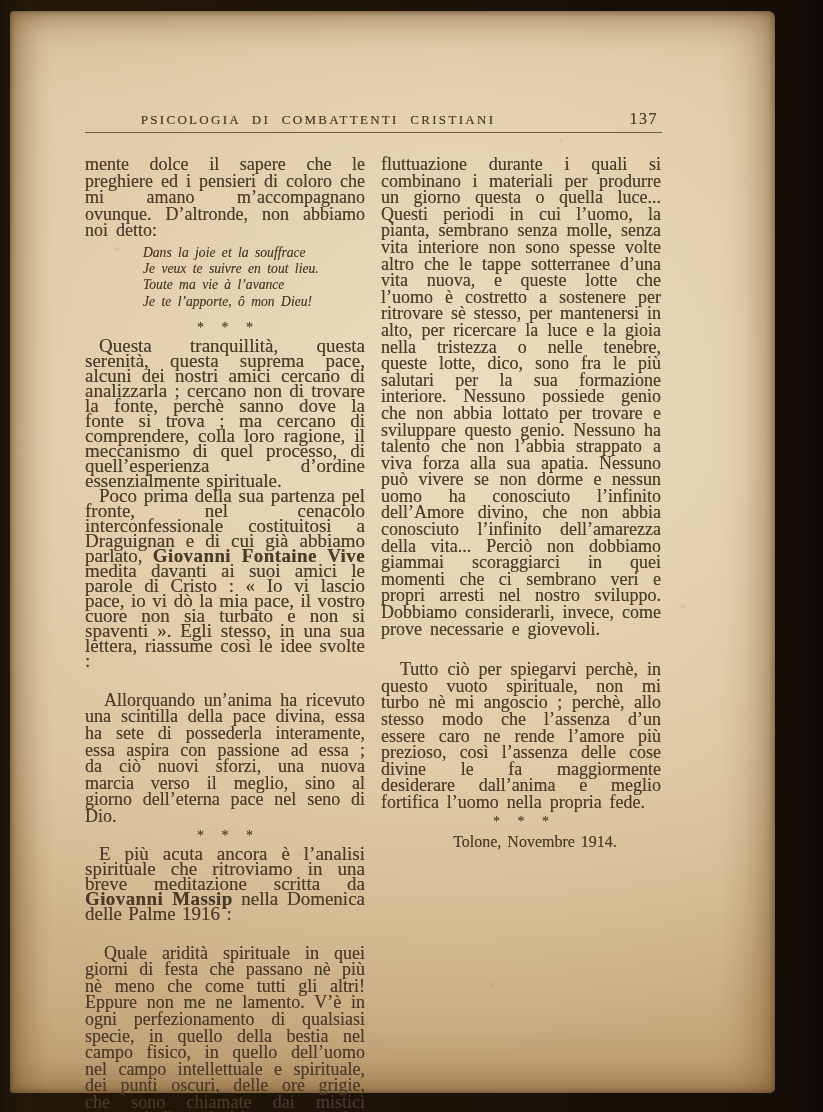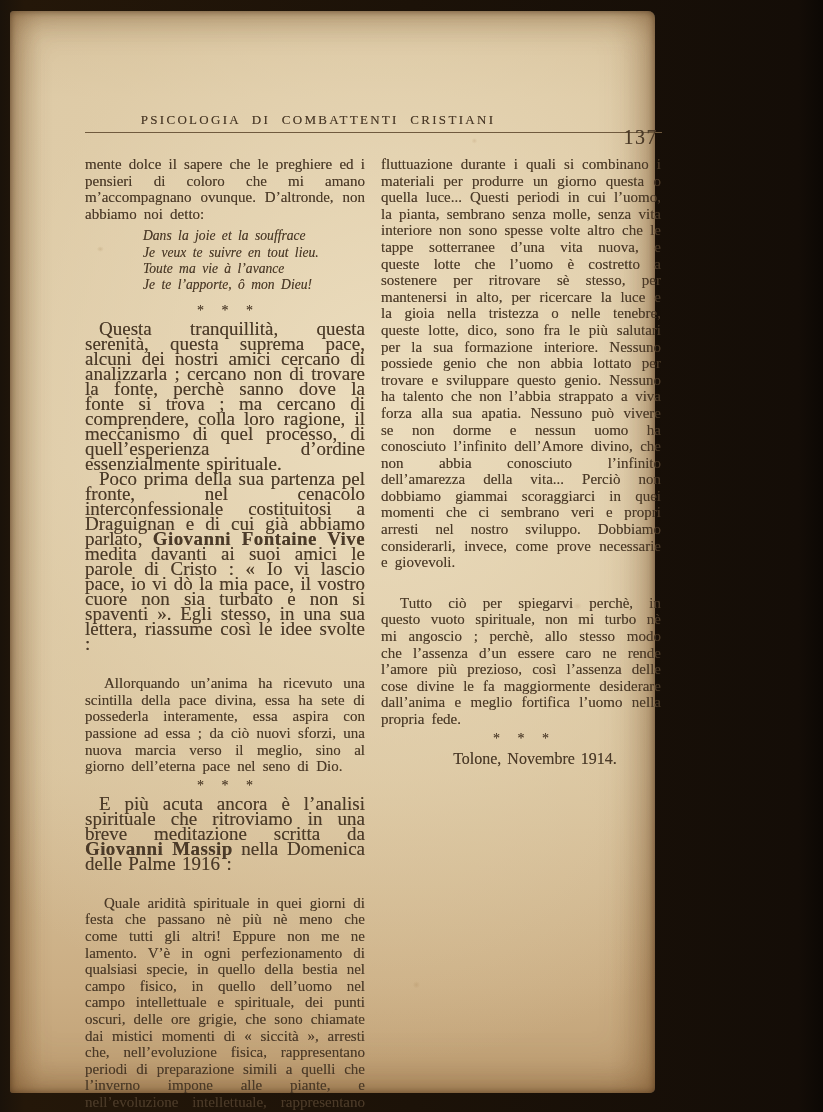--- a/index.html
+++ b/index.html
@@ -4,21 +4,21 @@
 <style>
   html,body { margin:0; padding:0; background:#0f0a06; }
   .photo {
     position:relative; width:823px; height:1112px; overflow:hidden;
     background:
       linear-gradient(90deg, #1a120a 0%, #241709 3%, #140d07 97%, #0c0804 100%),
       #140d07;
     font-family:"Liberation Serif","DejaVu Serif",serif;
   }
   .paper {
-    position:absolute; left:10px; top:11px; width:645px; height:1082px;
+    position:absolute; left:10px; top:11px; width:765px; height:1082px;
     border-radius:4px 7px 5px 3px;
     background:
       radial-gradient(120% 85% at 58% 36%, rgba(238,224,194,0.85) 0%, rgba(226,208,172,0.45) 48%, rgba(0,0,0,0) 72%),
       linear-gradient(90deg, rgba(130,88,45,0.22) 0%, rgba(0,0,0,0) 5%, rgba(0,0,0,0) 93%, rgba(130,88,45,0.20) 100%),
       linear-gradient(180deg, #d3bd97 0%, #dcc8a4 8%, #ddcaa7 42%, #d8c29c 70%, #cbae84 90%, #bf9f74 100%);
     box-shadow:
       inset 0 0 7px rgba(55,33,14,0.6),
       inset 0 0 28px rgba(96,62,28,0.35),
       inset -8px -12px 46px rgba(112,72,34,0.30),
       inset 8px 10px 34px rgba(112,72,34,0.22);
@@ -35,25 +35,25 @@
   }
   .text-block {
     position:absolute; left:75px; top:99px; width:577px;
     color:#4b3a28; text-shadow:0 0 0.5px rgba(75,58,40,0.55);
   }
   .header { position:relative; height:22px; border-bottom:1px solid #705a3e; }
   .header-title {
     position:absolute; left:0; top:2px; width:466px; text-align:center;
     font-size:13px; letter-spacing:2.3px; word-spacing:6px; white-space:nowrap;
   }
-  .page-number { position:absolute; right:4px; top:16px; font-size:20px; letter-spacing:1.5px; }
+  .page-number { position:absolute; right:4px; top:0; font-size:16px; letter-spacing:1.5px; }
   .columns { display:flex; gap:16px; margin-top:23px; }
   .col { width:280px; }
   p { margin:0; hyphens:auto; }
-  .body-large { font-size:15px; line-height:16.6px; text-align:justify; word-spacing:3.4px; }
+  .body-large { font-size:18px; line-height:16.6px; text-align:justify; word-spacing:3.4px; }
   .body-small { font-size:19px; line-height:15px;  text-align:justify; word-spacing:1.6px; }
   .indent-l { text-indent:19px;margin-top:24px; }
   .indent-s { text-indent:14px; }
   .verse { font-style:italic; font-size:13.6px; line-height:16.2px; margin:6px 0 10px 58px; word-spacing:3px; white-space:nowrap; }
   .stars { text-align:center; font-size:14px; letter-spacing:7px; line-height:15px; margin:3px 0 3px; text-indent:7px; }
   .dateline { text-align:center; font-size:16px; line-height:19px; padding-left:28px; margin:2px 0 1px; word-spacing:2px; }
   b { font-weight:bold; letter-spacing:0.4px; }
 </style>
 </head>
 <body>

